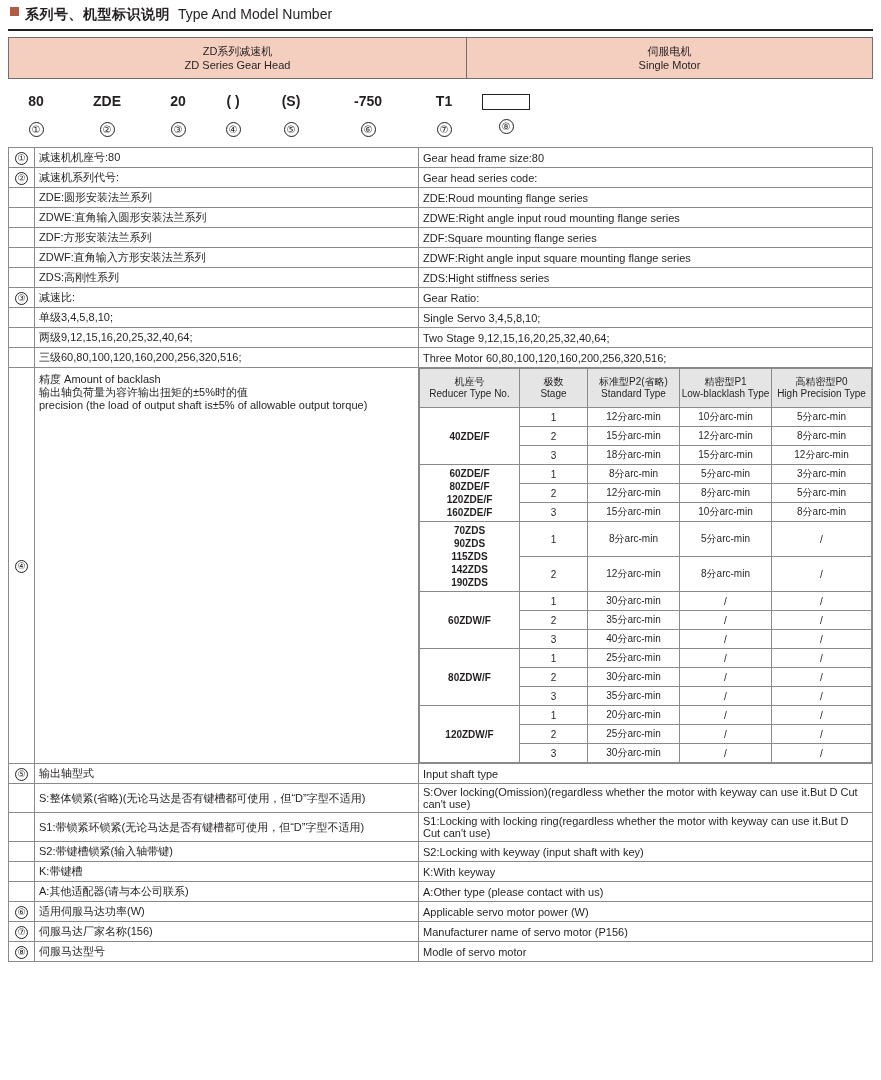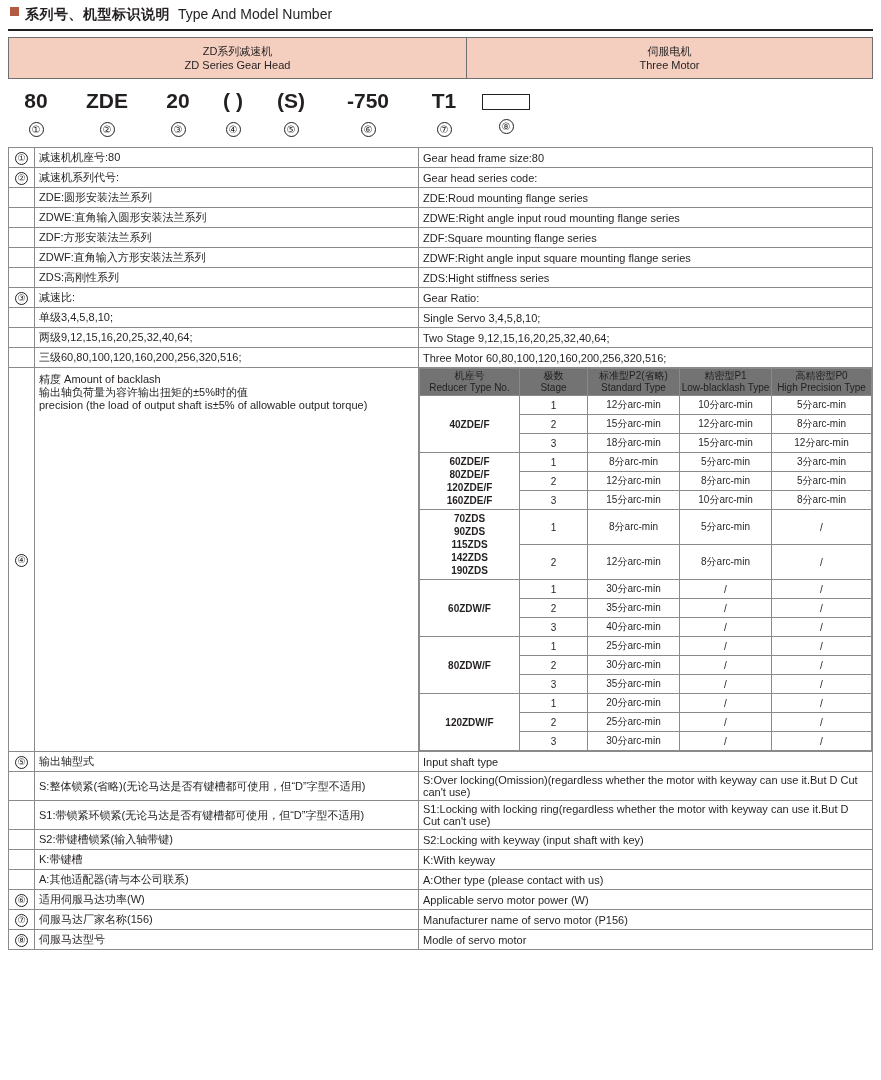--- a/index.html
+++ b/index.html
@@ -53,21 +53,21 @@
     align-items: flex-start;
     height: 68px;
     padding-top: 10px;
   }
   .code-item {
     display: flex; flex-direction: column;
     align-items: center;
     text-align: center;
   }
   .code-text {
-    font-size: 21px; font-weight: bold; line-height: 24px;
+    font-size: 14px; font-weight: bold; line-height: 24px;
     white-space: nowrap;
   }
   .code-box {
     width: 48px; height: 16px;
     border: 1px solid #231f20;
     margin-top: 5px;
   }
   .circle-num {
     margin-top: 9px;
     width: 15px; height: 15px;
@@ -103,24 +103,24 @@
   
   table.prec { border-collapse: collapse; width: 100%; table-layout: fixed; }
   table.prec td, table.prec th {
     border: 1px solid #8a8a8a;
     font-size: 10px;
     text-align: center;
     padding: 2px 1px;
     font-weight: normal;
   }
   table.prec thead td {
-    background: #737373;
+    background: #e5e5e5;
     font-size: 10px;
     line-height: 12px;
-    padding: 1px 1px;
+    padding: 7px 1px;
   }
   .cellpad { padding: 0 !important; }
 
   .stack { line-height: 13px; }
 </style>
 </head>
 <body>
 
 <div class="page">
 
@@ -131,21 +131,21 @@
   </div>
   <div class="title-rule"></div>
 
   <div class="band">
     <div class="band-cell band-left">
       <div class="cn">ZD系列减速机</div>
       <div>ZD  Series Gear Head</div>
     </div>
     <div class="band-cell band-right">
       <div class="cn">伺服电机</div>
-      <div>Three Motor</div>
+      <div>Single Motor</div>
     </div>
   </div>
 
   <div class="code-row" id="code-row">
       <div class="code-item" style="width: 56px;">
         <div class="code-text">80</div>
         <div class="circle-num">①</div>
       </div>
       <div class="code-item" style="width: 86px;">
         <div class="code-text">ZDE</div>

